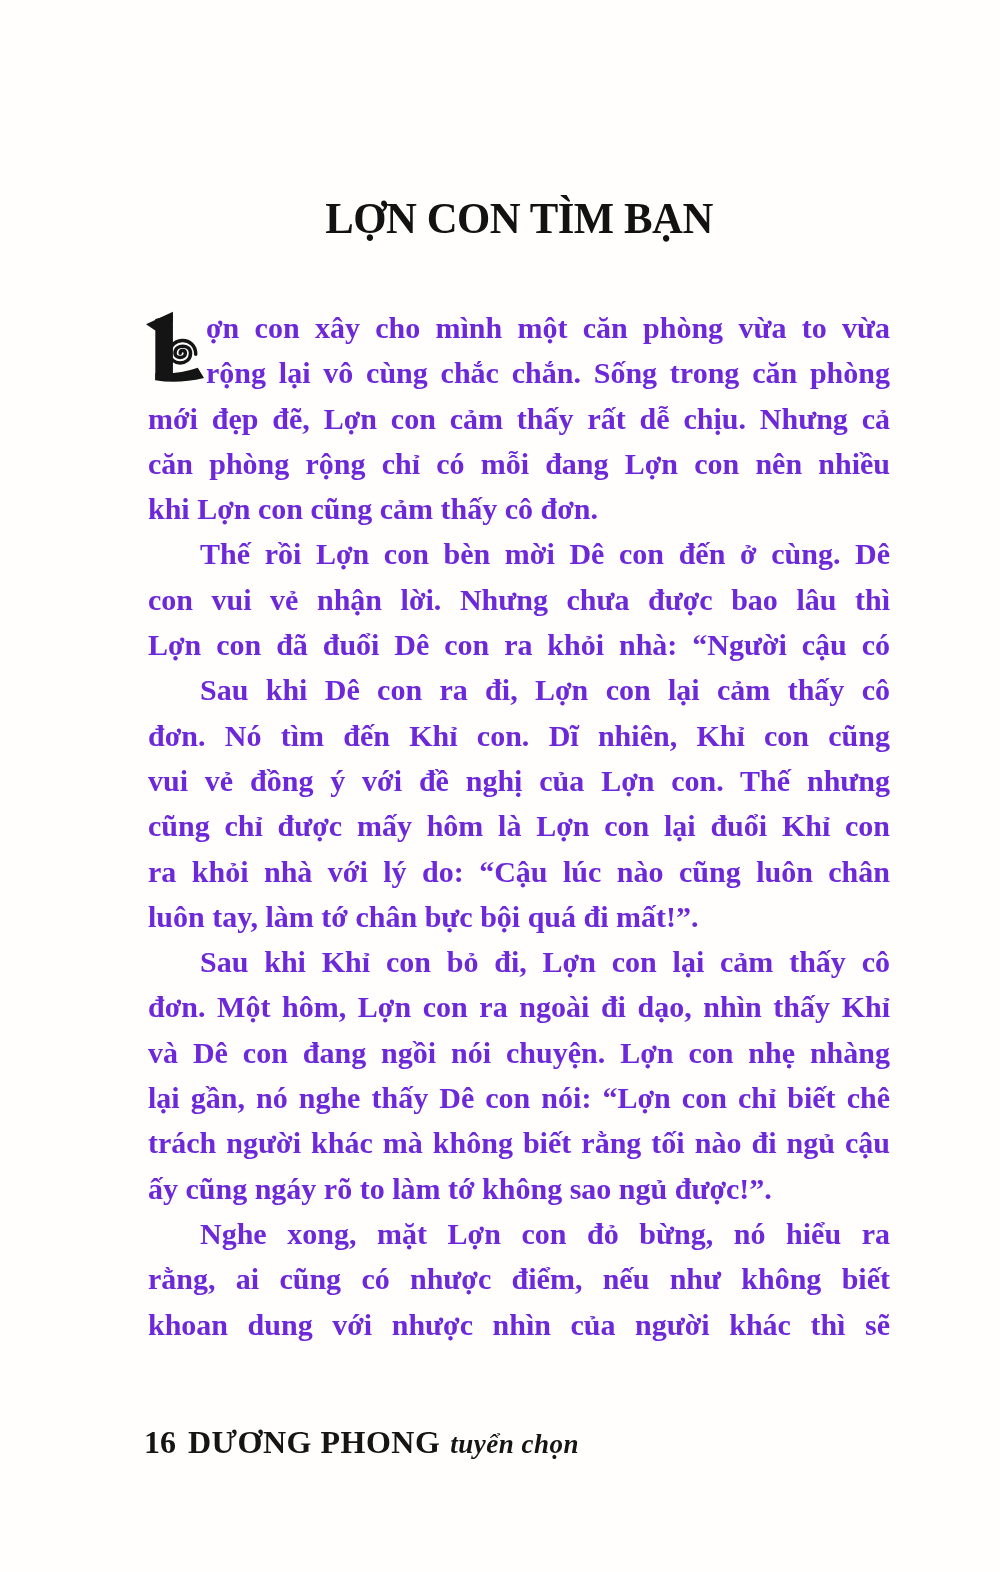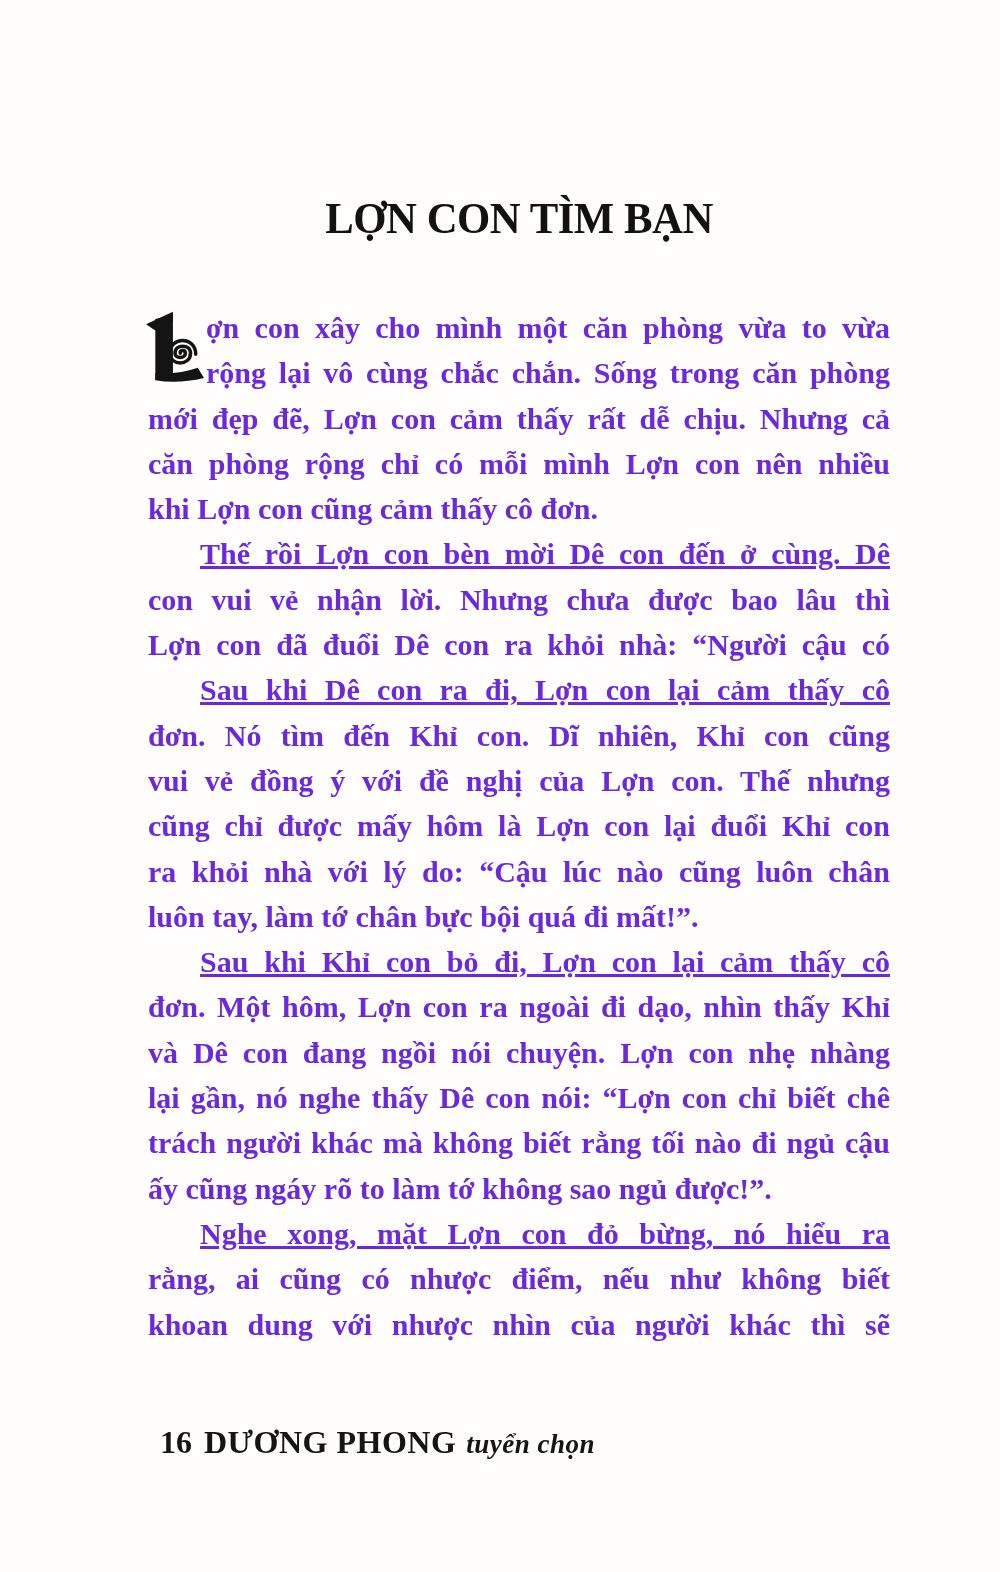--- a/index.html
+++ b/index.html
@@ -44,41 +44,40 @@
   .line {
     text-align: justify;
     text-align-last: justify;
   }
   .line.nojust {
     text-align: right;
     text-align-last: left;
   }
   .line.indent {
     padding-left: 52px;
-    text-decoration: underline;
   }
   .line.dropindent {
     padding-left: 58px;
   }
   .dropcap {
     position: absolute;
     left: -2px;
     top: 6px;
     width: 58px;
     height: 72px;
   }
   .dropcap svg {
     width: 100%;
     height: 100%;
     display: block;
   }
   .footer {
     position: absolute;
     top: 1424px;
-    left: 160px;
+    left: 144px;
     font-size: 32px;
     font-weight: bold;
     white-space: nowrap;
     color: #151515;
   }
   .footer .page-num {
     margin-right: 12px;
   }
   .footer .author {
     letter-spacing: 0.5px;
@@ -107,21 +106,21 @@
           <path d="M9,59 Q30,61 50,54 L56,64 Q30,70 9,66 Z"></path>
         </g>
         <path d="M33,40 c0,-3.5 5,-3.5 5,0 c0,5.5 -10,5.5 -10,0 c0,-9 15,-9 15,0 c0,12.5 -20,12.5 -20,0 c0,-16.5 25,-16.5 25,1" fill="none" stroke="#141414" stroke-width="3.4" stroke-linecap="round"></path>
       </svg>
     </div>
 
     <div>
       <div class="line dropindent">ợn con xây cho mình một căn phòng vừa to vừa</div>
       <div class="line dropindent">rộng lại vô cùng chắc chắn. Sống trong căn phòng</div>
       <div class="line">mới đẹp đẽ, Lợn con cảm thấy rất dễ chịu. Nhưng cả</div>
-      <div class="line">căn phòng rộng chỉ có mỗi mình Lợn con nên nhiều</div>
+      <div class="line">căn phòng rộng chỉ có mỗi đang Lợn con nên nhiều</div>
       <div class="line nojust">khi Lợn con cũng cảm thấy cô đơn.</div>
     </div>
 
     <div>
       <div class="line indent">Thế rồi Lợn con bèn mời Dê con đến ở cùng. Dê</div>
       <div class="line">con vui vẻ nhận lời. Nhưng chưa được bao lâu thì</div>
       <div class="line">Lợn con đã đuổi Dê con ra khỏi nhà: “Người cậu có</div>
     </div>
 
     <div>

